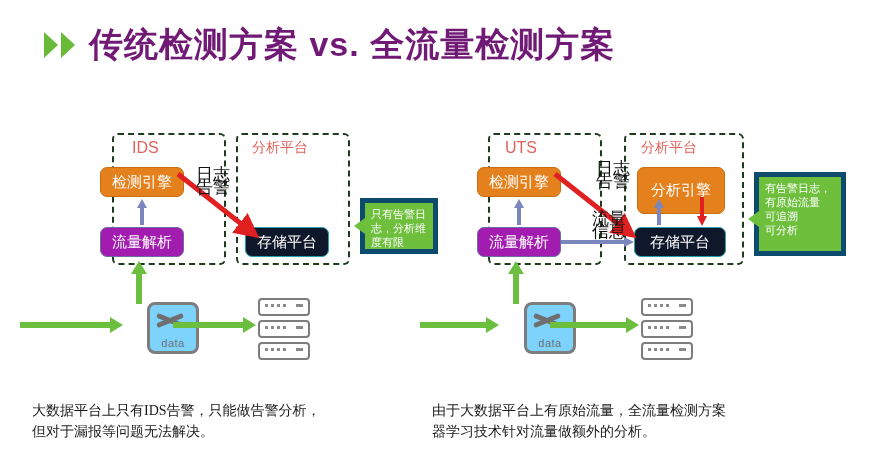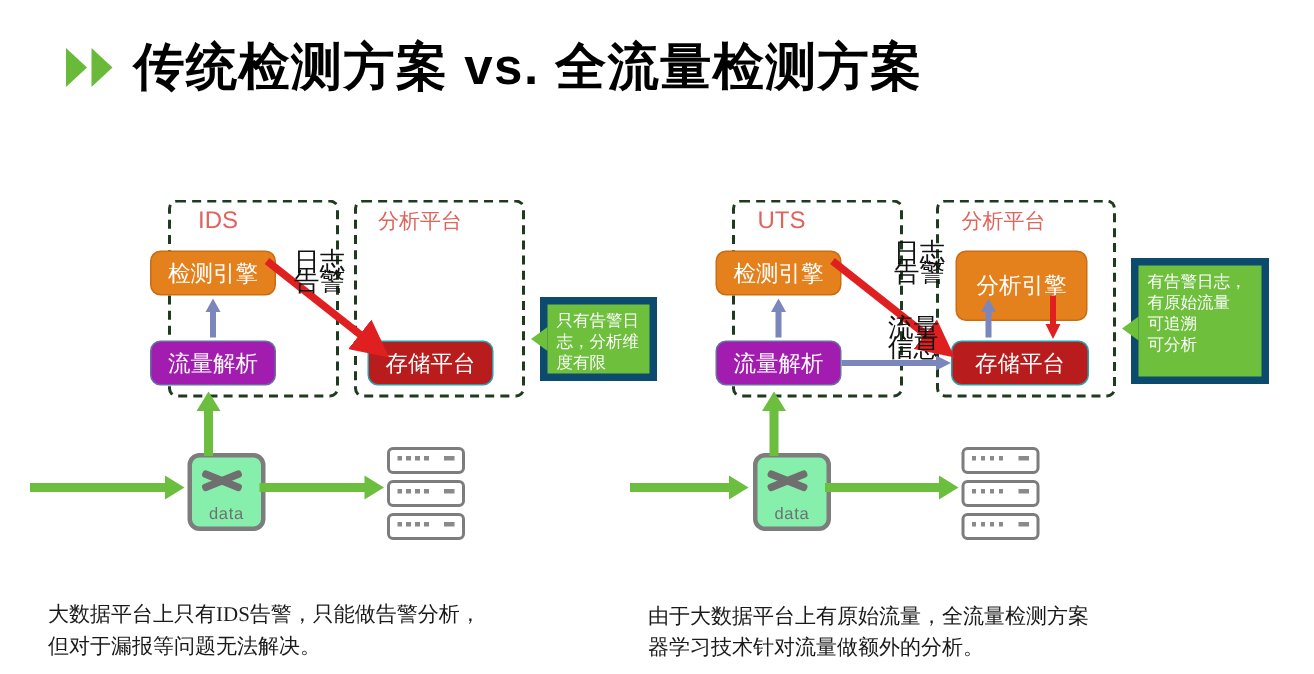--- a/index.html
+++ b/index.html
@@ -9,30 +9,30 @@
     font-family:"Liberation Sans","DejaVu Sans",sans-serif;
     position:relative;
     overflow:hidden;
   }
   .stage{position:absolute;left:0;top:0;width:876px;height:449px;}
 
   
   .title-row{position:absolute;left:44px;top:22px;display:flex;align-items:center;gap:14px;}
   .arrows{display:flex;gap:3px;}
   .arrows i{display:block;width:0;height:0;border-top:13px solid transparent;border-bottom:13px solid transparent;border-left:14px solid #6aba3a;}
-  .title-text{font-size:34px;font-weight:bold;color:#000000;letter-spacing:1px;white-space:nowrap;}
+  .title-text{font-size:34px;font-weight:bold;color:#701a75;letter-spacing:1px;white-space:nowrap;}
 
   
   .dashed{position:absolute;border:2px dashed #1f3b1f;border-radius:6px;}
   .grp-label{position:absolute;font-size:16px;color:#e0635c;white-space:nowrap;}
   .node{position:absolute;border-radius:7px;display:flex;align-items:center;justify-content:center;
         font-size:15px;color:#ffffff;white-space:nowrap;box-sizing:border-box;}
   .node.orange{background:#e5811d;border:1px solid #c96c12;}
   .node.purple{background:#a21caf;border:1px solid #666fa2;}
-  .node.teal{background:#b91c1c;border:1px solid #25a0ad;}
+  .node.teal{background:#0f172a;border:1px solid #25a0ad;}
 
   .arw{position:absolute;}
   .arw.vert{width:8px;}
   .arw.vert .shaft{position:absolute;left:2px;top:0;width:4px;}
   .arw.vert .head{position:absolute;left:-1px;width:0;height:0;border-left:5px solid transparent;border-right:5px solid transparent;}
   .arw.horiz{height:8px;}
   .arw.horiz .shaft{position:absolute;left:0;top:2px;height:4px;}
   .arw.horiz .head{position:absolute;top:-1px;width:0;height:0;border-top:5px solid transparent;border-bottom:5px solid transparent;}
 
   .edge-label{position:absolute;font-size:17px;color:#111;line-height:13px;white-space:nowrap;}
@@ -42,21 +42,21 @@
            font-size:11px;line-height:14px;padding:4px 6px;box-sizing:border-box;}
   .callout .tail{position:absolute;left:-11px;top:50%;margin-top:-8px;width:0;height:0;
            border-top:8px solid transparent;border-bottom:8px solid transparent;border-right:11px solid #6dbf3c;}
 
   
   .gshaft{position:absolute;background:#6cbe3e;}
   .ghead-r{position:absolute;width:0;height:0;border-top:8px solid transparent;border-bottom:8px solid transparent;border-left:13px solid #6cbe3e;}
   .ghead-u{position:absolute;width:0;height:0;border-left:8px solid transparent;border-right:8px solid transparent;border-bottom:13px solid #6cbe3e;}
 
   
-  .data-icon{position:absolute;width:46px;height:46px;border:3px solid #7d7d7d;border-radius:8px;background:#86efac;}
+  .data-icon{position:absolute;width:46px;height:46px;border:3px solid #7d7d7d;border-radius:8px;background:#7dd3fc;margin-left:22px;}
   .data-icon .x1,.data-icon .x2{position:absolute;height:5px;width:28px;background:#6f6f6f;border-radius:2px;left:6px;}
   .data-icon .x1{top:13px;transform:rotate(22deg);}
   .data-icon .x2{top:13px;transform:rotate(-22deg);}
   .data-icon .lbl{position:absolute;left:0;right:0;bottom:2px;text-align:center;font-size:11px;color:#6f6f6f;
         font-family:"Liberation Sans",sans-serif;letter-spacing:.5px;}
 
   
   .servers{position:absolute;width:52px;}
   .servers .unit{position:relative;height:14px;border:2px solid #7d7d7d;border-radius:4px;background:#fff;margin-bottom:4px;}
   .servers .dots{position:absolute;left:5px;top:4px;width:22px;height:3px;

